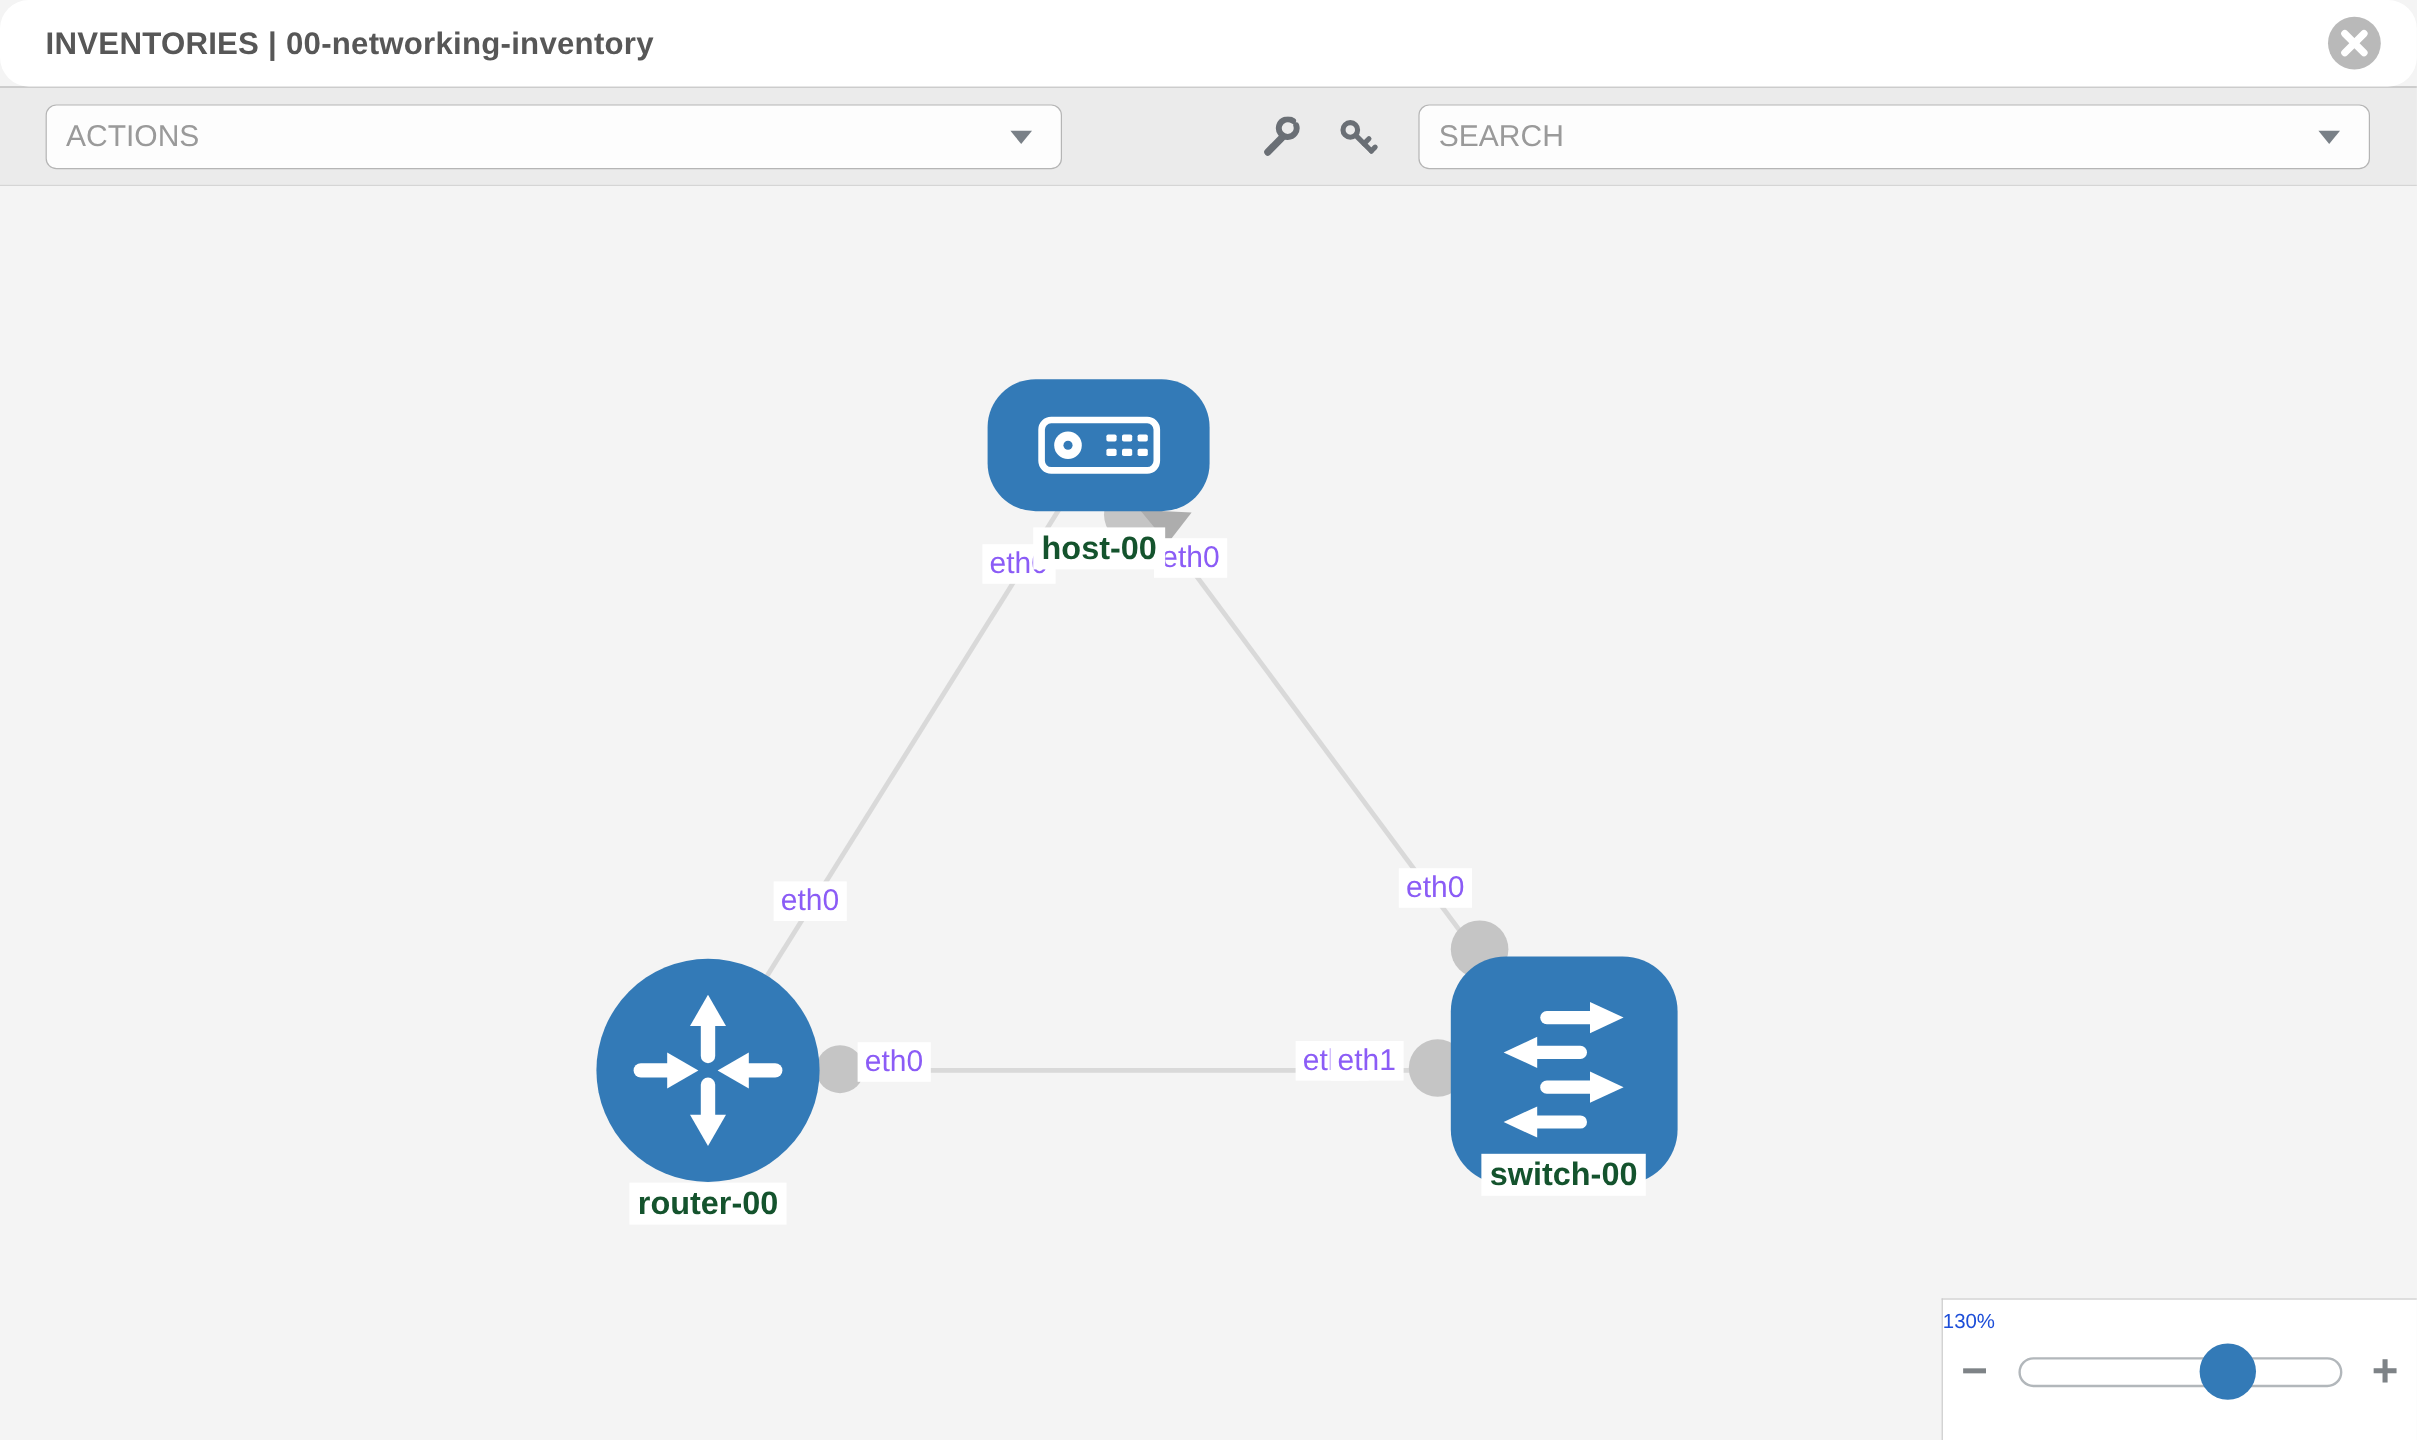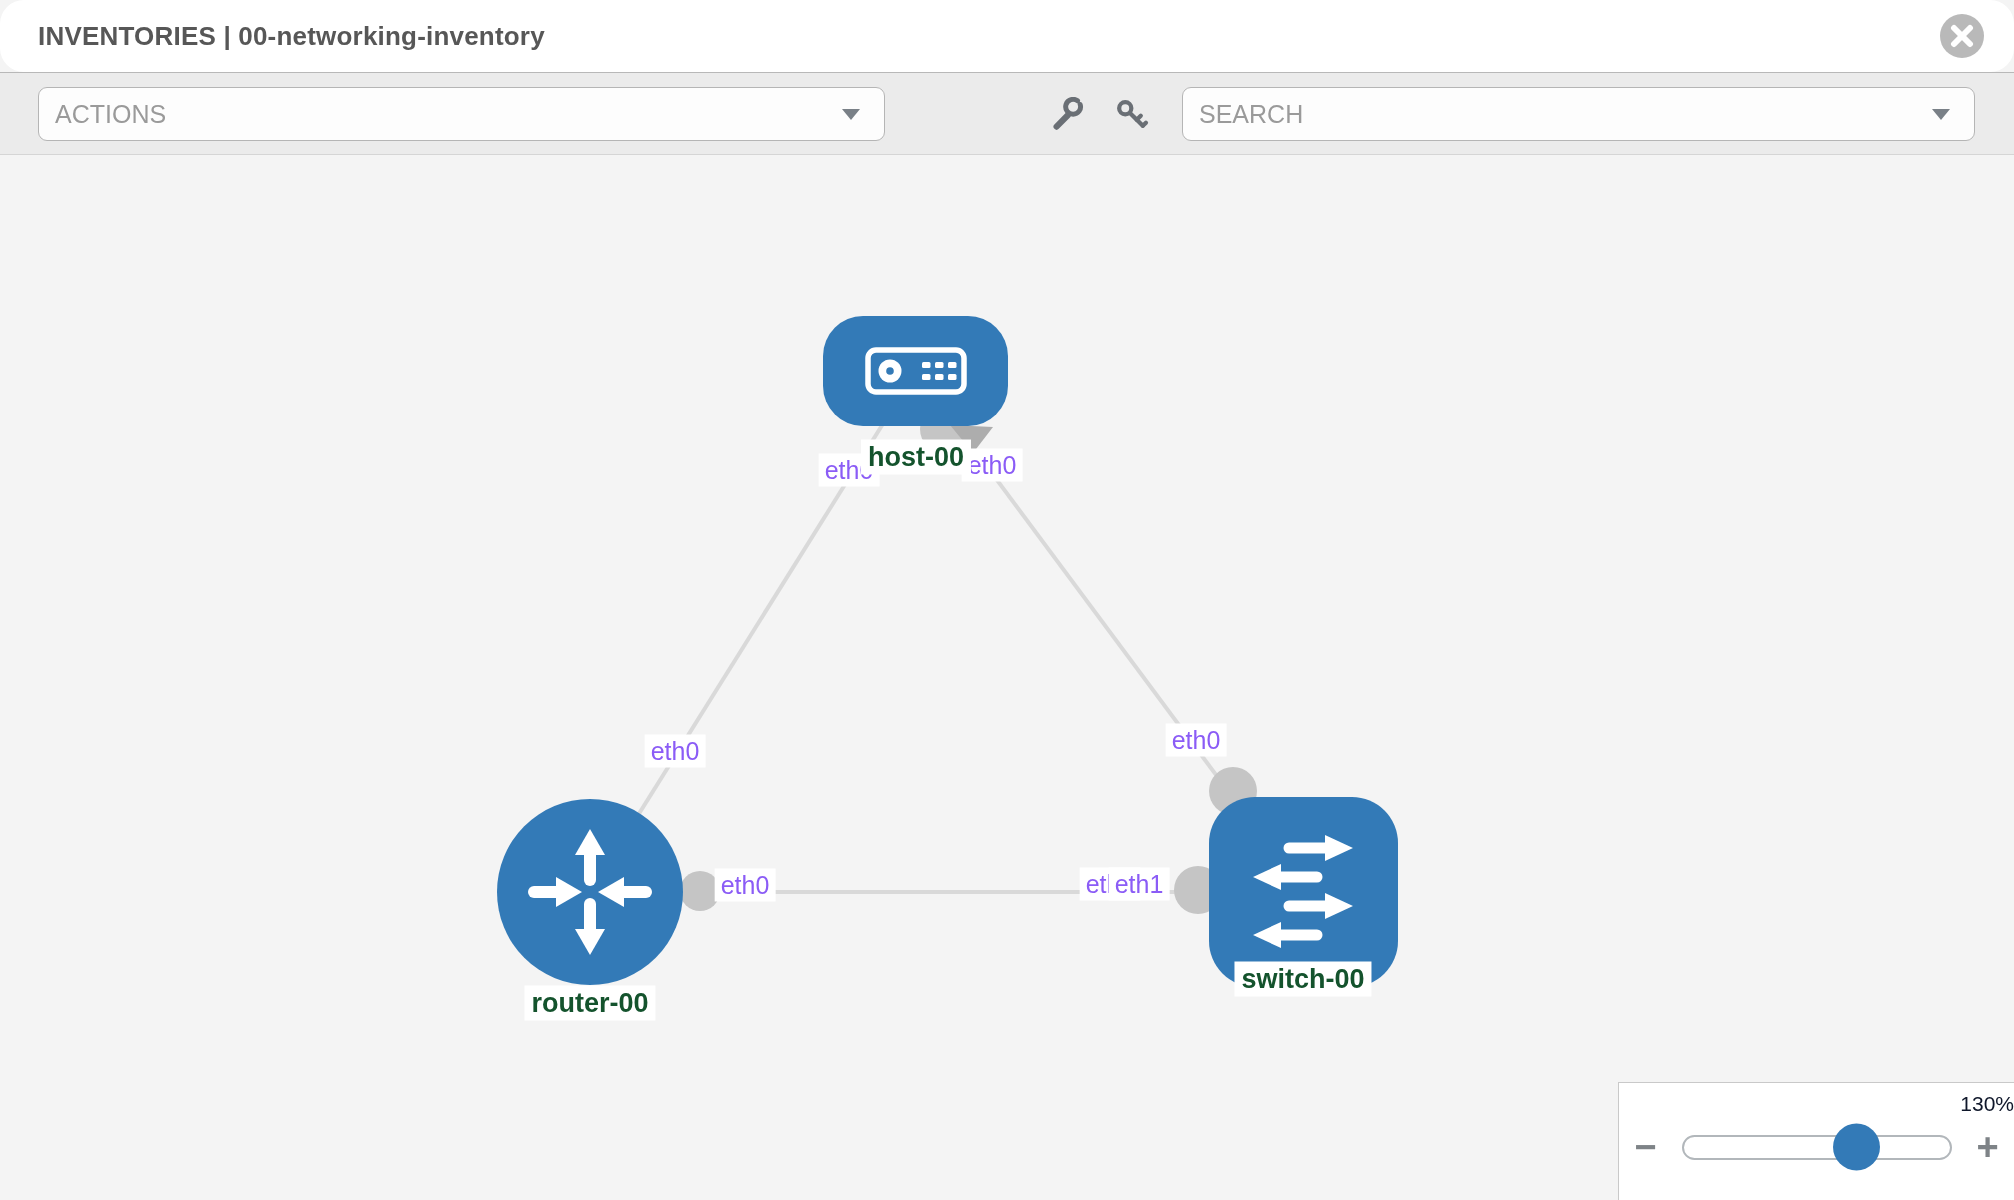--- a/index.html
+++ b/index.html
@@ -40,21 +40,21 @@
   .node-label, .port-label { position:absolute; transform:translate(-50%,-50%);
     background:#ffffff; white-space:nowrap; }
   .node-label { font-size:27px; color:#14532d; padding:2px 7px; z-index:6;font-weight:bold; }
   .port-label { font-size:25px; color:#8b5cf6; padding:2px 6px; z-index:5; }
   .port-label.on-top { z-index:7; }
 
   
   .zoom-panel { position:absolute; right:0; bottom:0; width:396px; height:118px;
     background:#ffffff; border:1px solid #c9c9c9; border-right:none; border-bottom:none;
     z-index:20; }
-  .zoom-level { margin-top:9px; text-align:right; font-size:21px; color:#0f172a; }
+  .zoom-level { margin-top:9px; text-align:left; font-size:17px; color:#1d4ed8; }
   .zoom-row { display:flex; align-items:center; justify-content:center;
     gap:25px; margin-top:7px; height:48px; }
   .zoom-btn { font-size:38px; font-weight:bold; color:#7e8387; line-height:38px;
     cursor:pointer; user-select:none; }
   .slider-track { position:relative; width:270px; height:25px;
     border:2px solid #b2b7bb; border-radius:13px; background:#ffffff; cursor:pointer; }
   .slider-knob { position:absolute; left:149px; top:50%; transform:translateY(-50%);
     width:47px; height:47px; border-radius:50%; background:#337ab7; cursor:pointer; }
 </style>
 </head>

